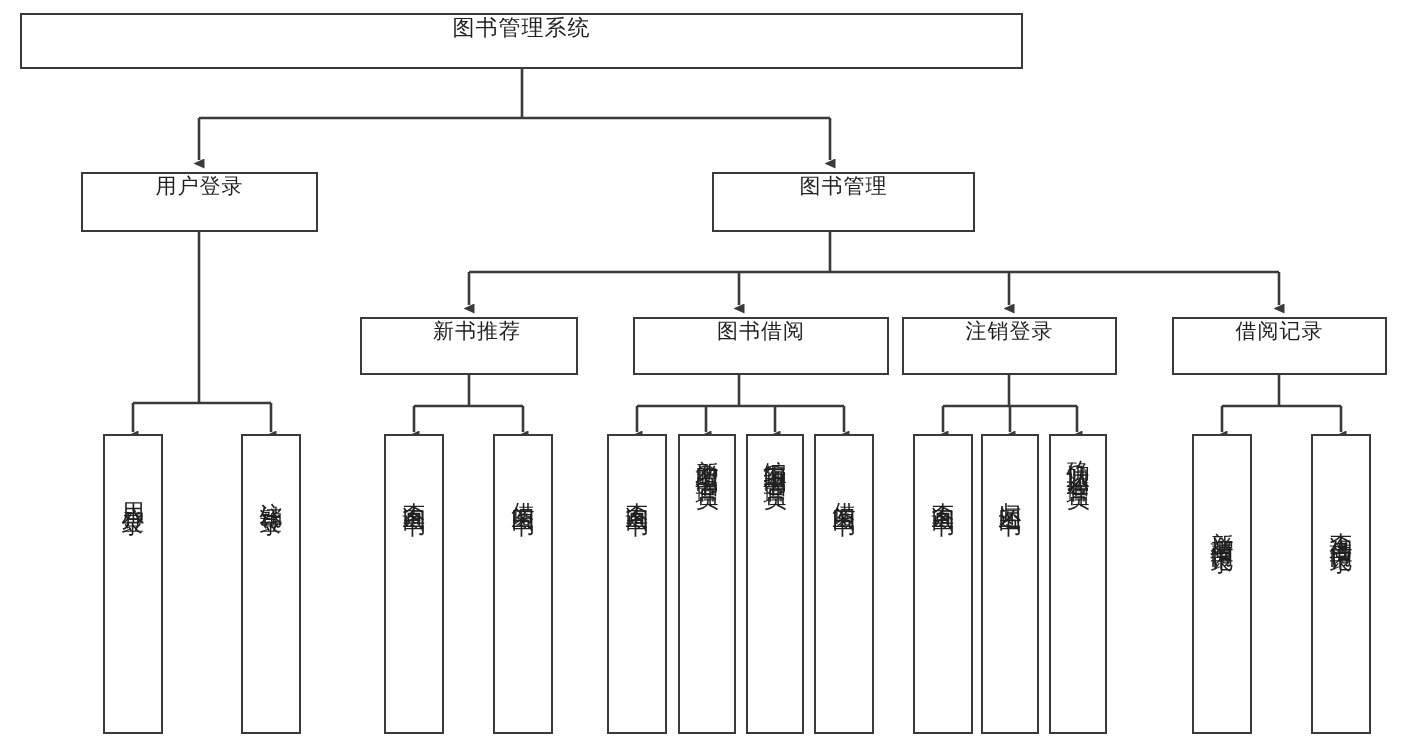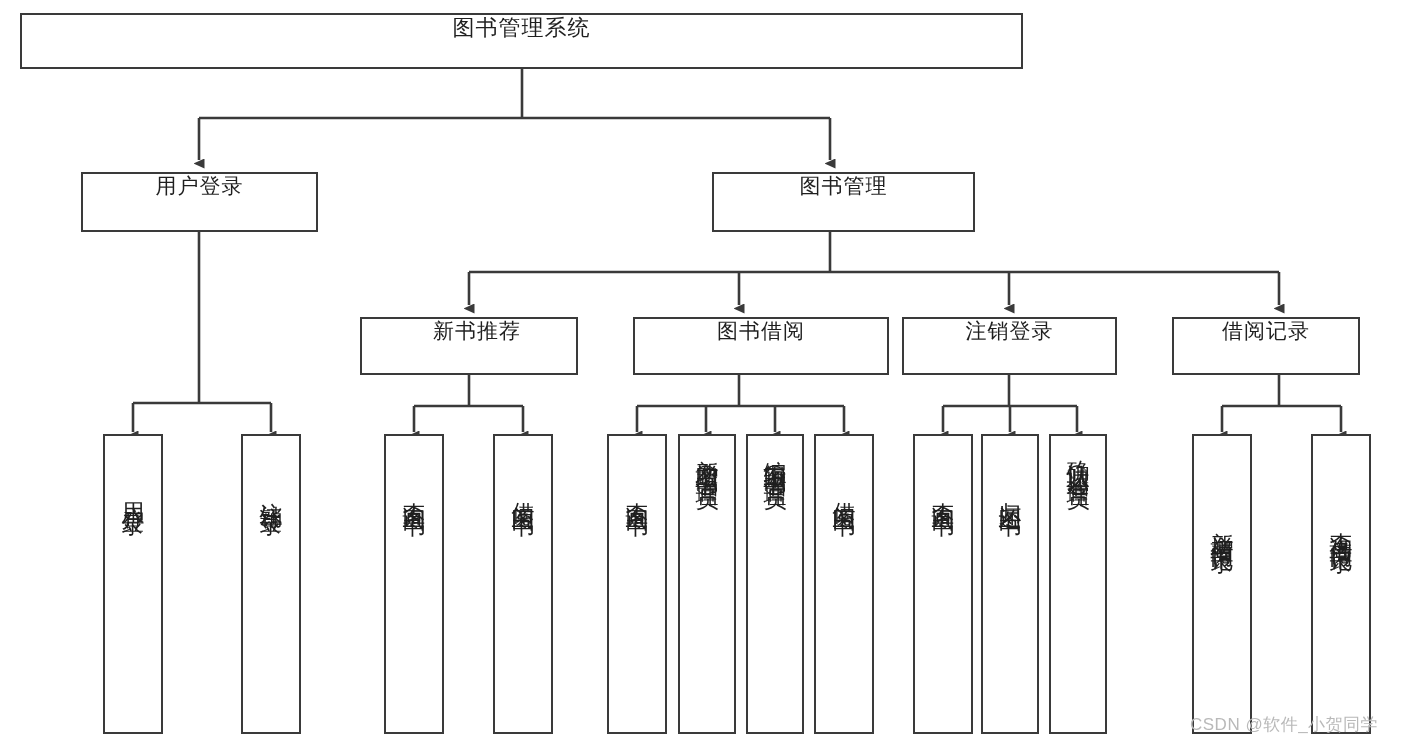--- a/index.html
+++ b/index.html
@@ -146,21 +146,21 @@
 
   <div class="node horiz" style="left:360px; top:317px; width:218px; height:58px;padding-left:16px;">
     <span class="lbl">新书推荐</span>
   </div>
   <div class="node horiz" style="left:633px; top:317px; width:256px; height:58px;">
     <span class="lbl">图书借阅</span>
   </div>
   <div class="node horiz" style="left:902px; top:317px; width:215px; height:58px;">
     <span class="lbl">注销登录</span>
   </div>
-  <div class="node horiz" style="left:1172px; top:317px; width:188px; height:58px;">
+  <div class="node horiz" style="left:1172px; top:317px; width:215px; height:58px;">
     <span class="lbl">借阅记录</span>
   </div>
 
   <div class="node vert mid" style="left:103px; top:434px; width:60px; height:300px;">
     <span class="lbl">用户登录</span>
   </div>
   <div class="node vert mid" style="left:241px; top:434px; width:60px; height:300px;">
     <span class="lbl">注销登录</span>
   </div>
 
@@ -194,15 +194,14 @@
     <span class="lbl">确认归还（管理员）</span>
   </div>
 
   <div class="node vert midlow" style="left:1192px; top:434px; width:60px; height:300px;">
     <span class="lbl">新增借阅记录</span>
   </div>
   <div class="node vert midlow" style="left:1311px; top:434px; width:60px; height:300px;">
     <span class="lbl">查询借阅记录</span>
   </div>
 
-  <div class="watermark">CSDN @软件_小贺同学</div>
 
 </div>
 
 </body></html>

